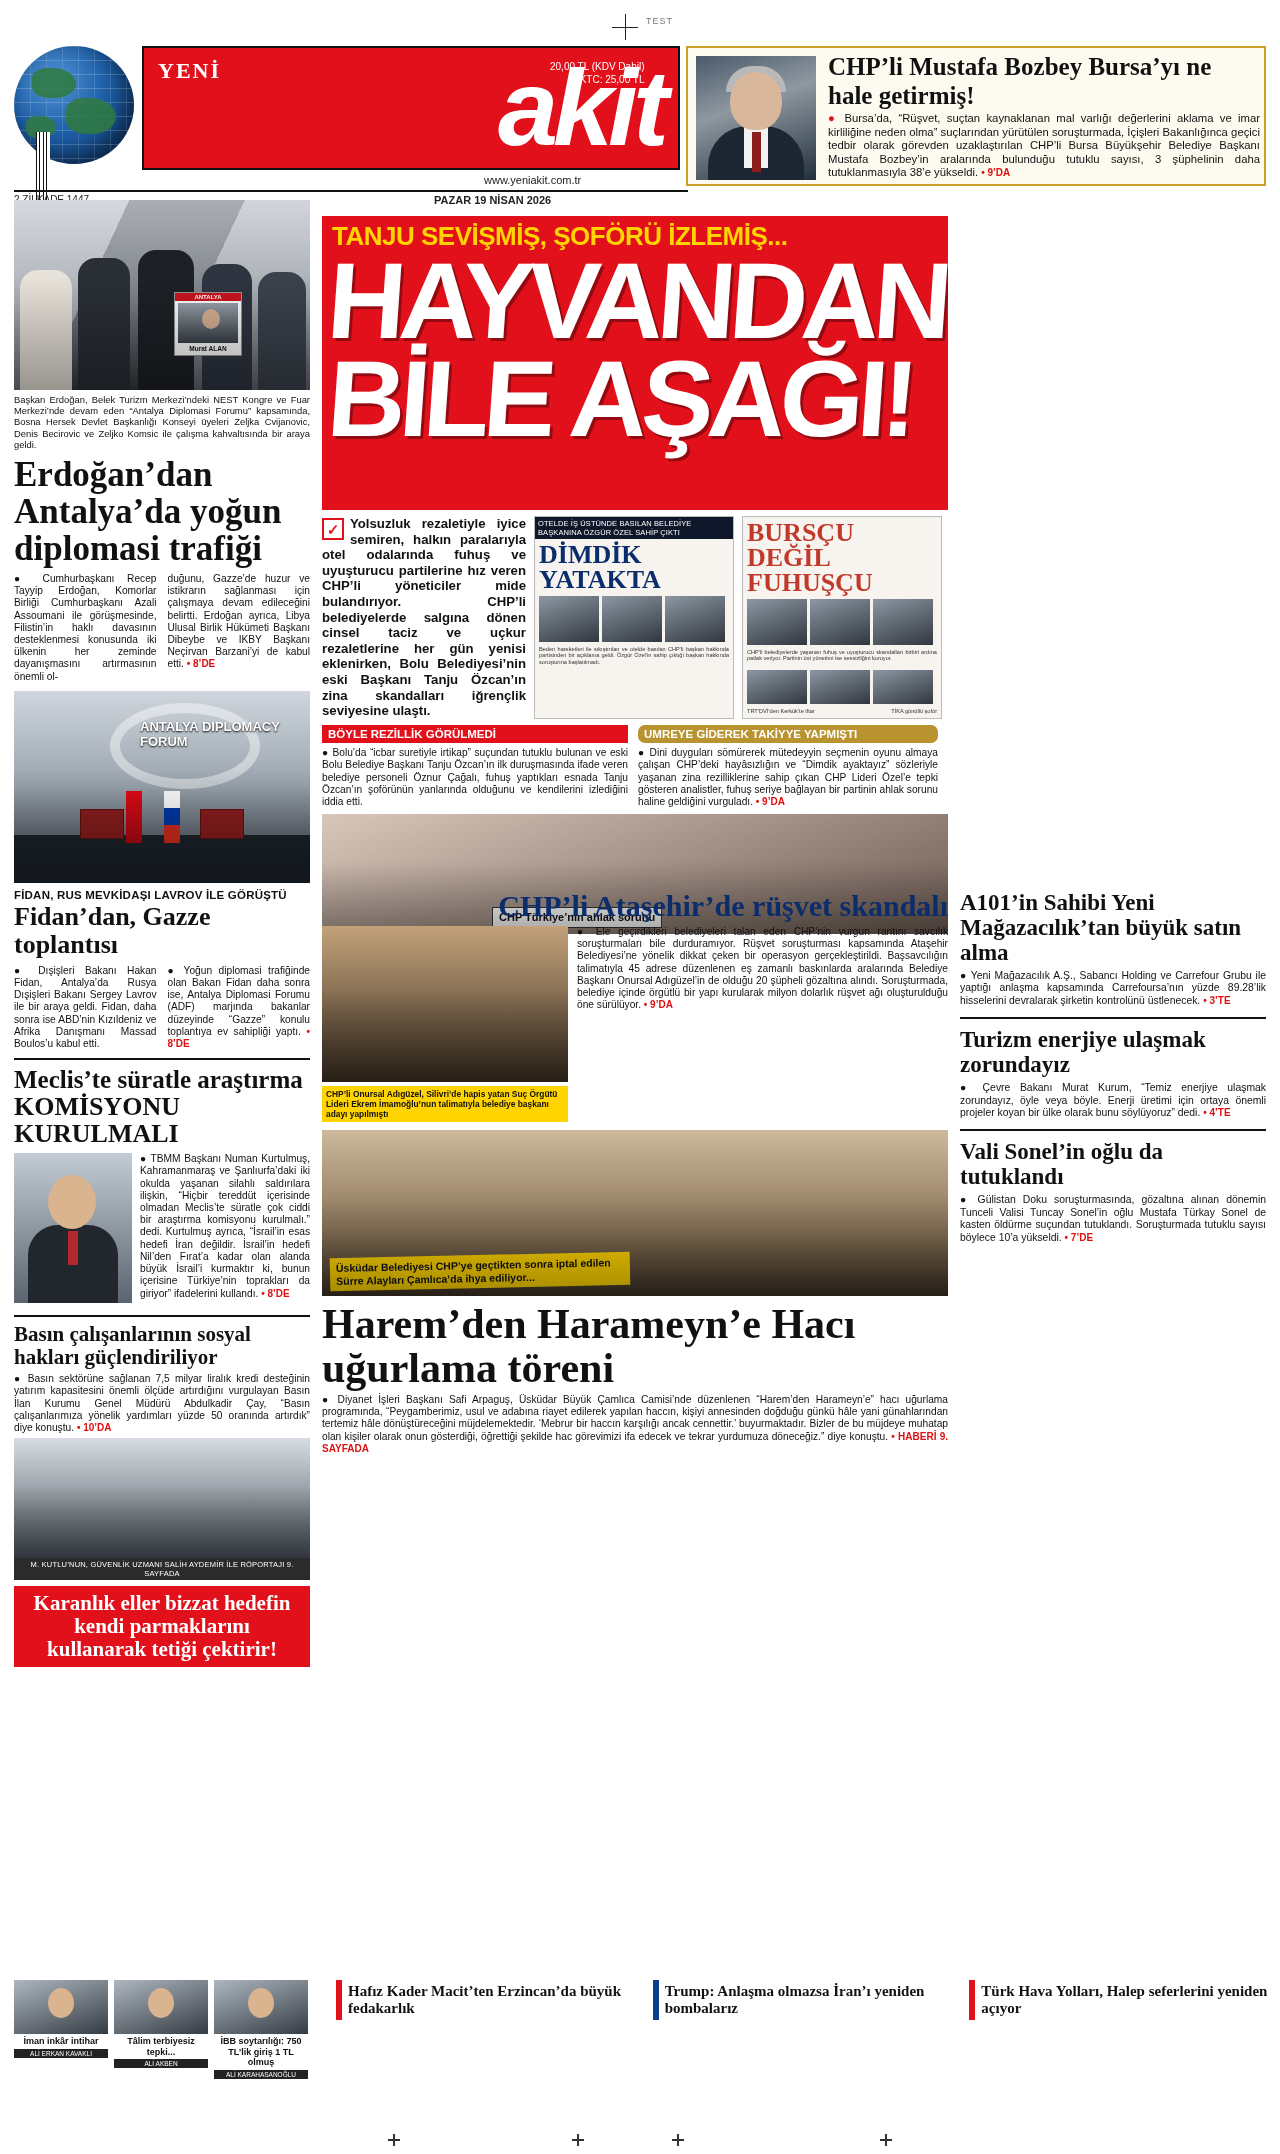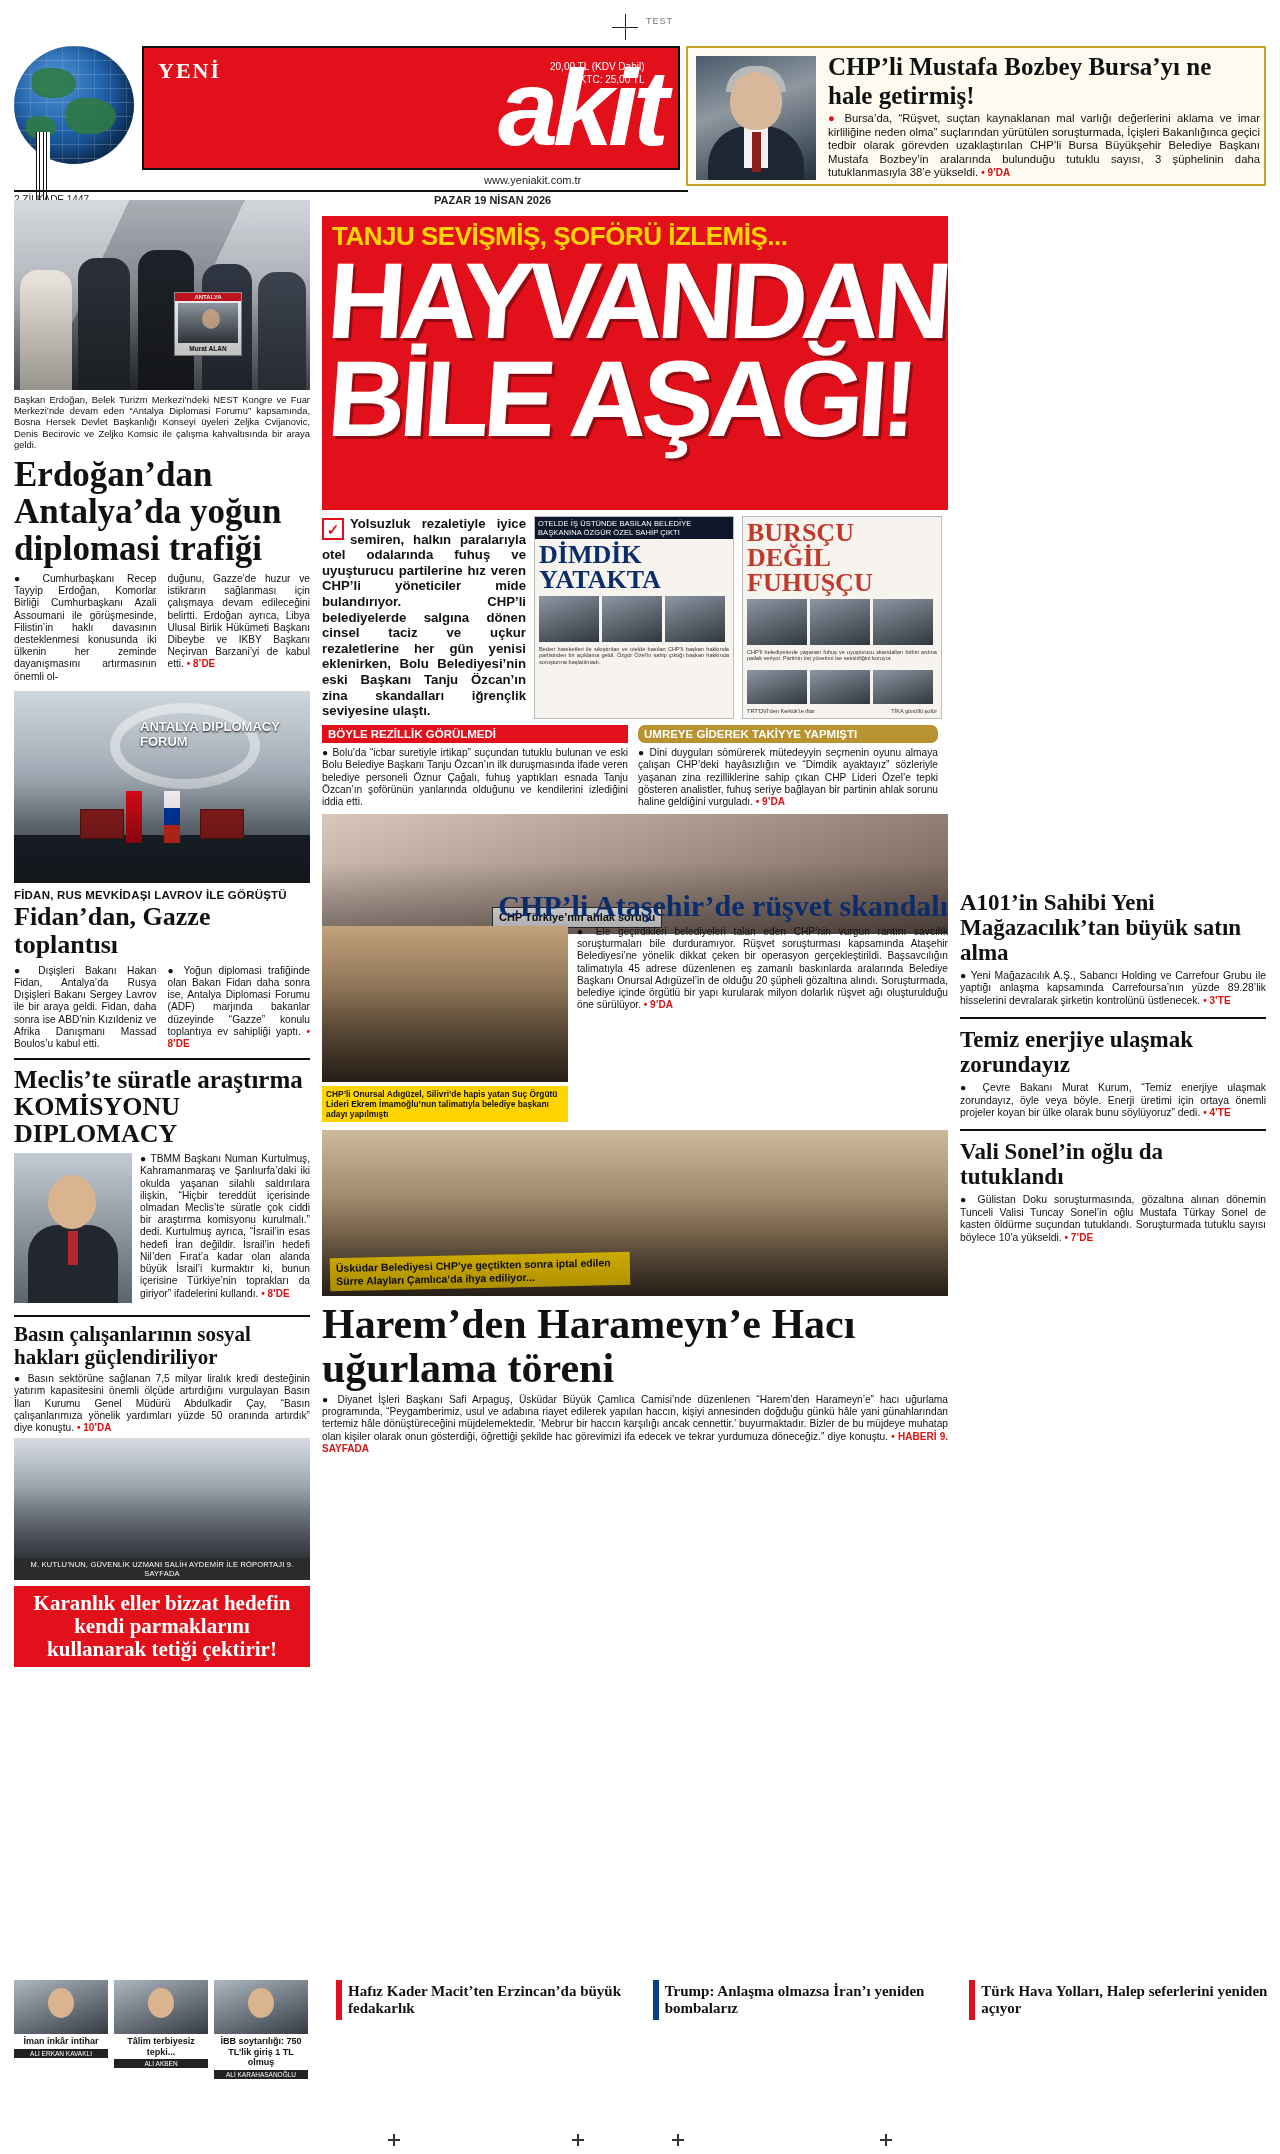--- a/index.html
+++ b/index.html
@@ -311,21 +311,21 @@
     <div class="two-col">
       <div><span class="bullet">●</span> <span>Dışişleri Bakanı Hakan Fidan, Antalya’da Rusya Dışişleri Bakanı Sergey Lavrov ile bir araya geldi. Fidan, daha sonra ise ABD’nin Kızıldeniz ve Afrika Danışmanı Massad Boulos’u kabul etti.</span></div>
       <div><span class="bullet">●</span> <span>Yoğun diplomasi trafiğinde olan Bakan Fidan daha sonra ise, Antalya Diplomasi Forumu (ADF) marjında bakanlar düzeyinde “Gazze” konulu toplantıya ev sahipliği yaptı.</span>
         <span class="pg">• 8’DE</span></div>
     </div>
 
     <div class="hr"></div>
 
     <h2 class="meclis-title">
       <span>Meclis’te süratle araştırma</span>
-      <span class="big">KOMİSYONU DIPLOMACY</span>
+      <span class="big">KOMİSYONU KURULMALI</span>
     </h2>
 
     <div class="meclis-wrap">
       <div class="meclis-photo">
         <div class="bg"></div>
           <div class="p-body"></div>
           <div class="p-head"></div>
           <div class="p-tie"></div>
       </div>
       <div class="body-txt">
@@ -456,21 +456,21 @@
   <div class="rightcol">
     <h3 class="r-title">A101’in Sahibi Yeni Mağazacılık’tan büyük satın alma</h3>
     <div class="r-body">
       <span class="bullet">●</span>
       <span>Yeni Mağazacılık A.Ş., Sabancı Holding ve Carrefour Grubu ile yaptığı anlaşma kapsamında Carrefoursa’nın yüzde 89.28’lik hisselerini devralarak şirketin kontrolünü üstlenecek.</span>
       <span class="pg">• 3’TE</span>
     </div>
 
     <div class="rule"></div>
 
-    <h3 class="r-title">Temiz enerjiye ulaşmak zorundayız</h3>
+    <h3 class="r-title">Turizm enerjiye ulaşmak zorundayız</h3>
     <div class="r-body">
       <span class="bullet">●</span>
       <span>Çevre Bakanı Murat Kurum, “Temiz enerjiye ulaşmak zorundayız, öyle veya böyle. Enerji üretimi için ortaya önemli projeler koyan bir ülke olarak bunu söylüyoruz” dedi.</span>
       <span class="pg">• 4’TE</span>
     </div>
 
     <div class="rule"></div>
 
     <h3 class="r-title">Vali Sonel’in oğlu da tutuklandı</h3>
     <div class="r-body">

